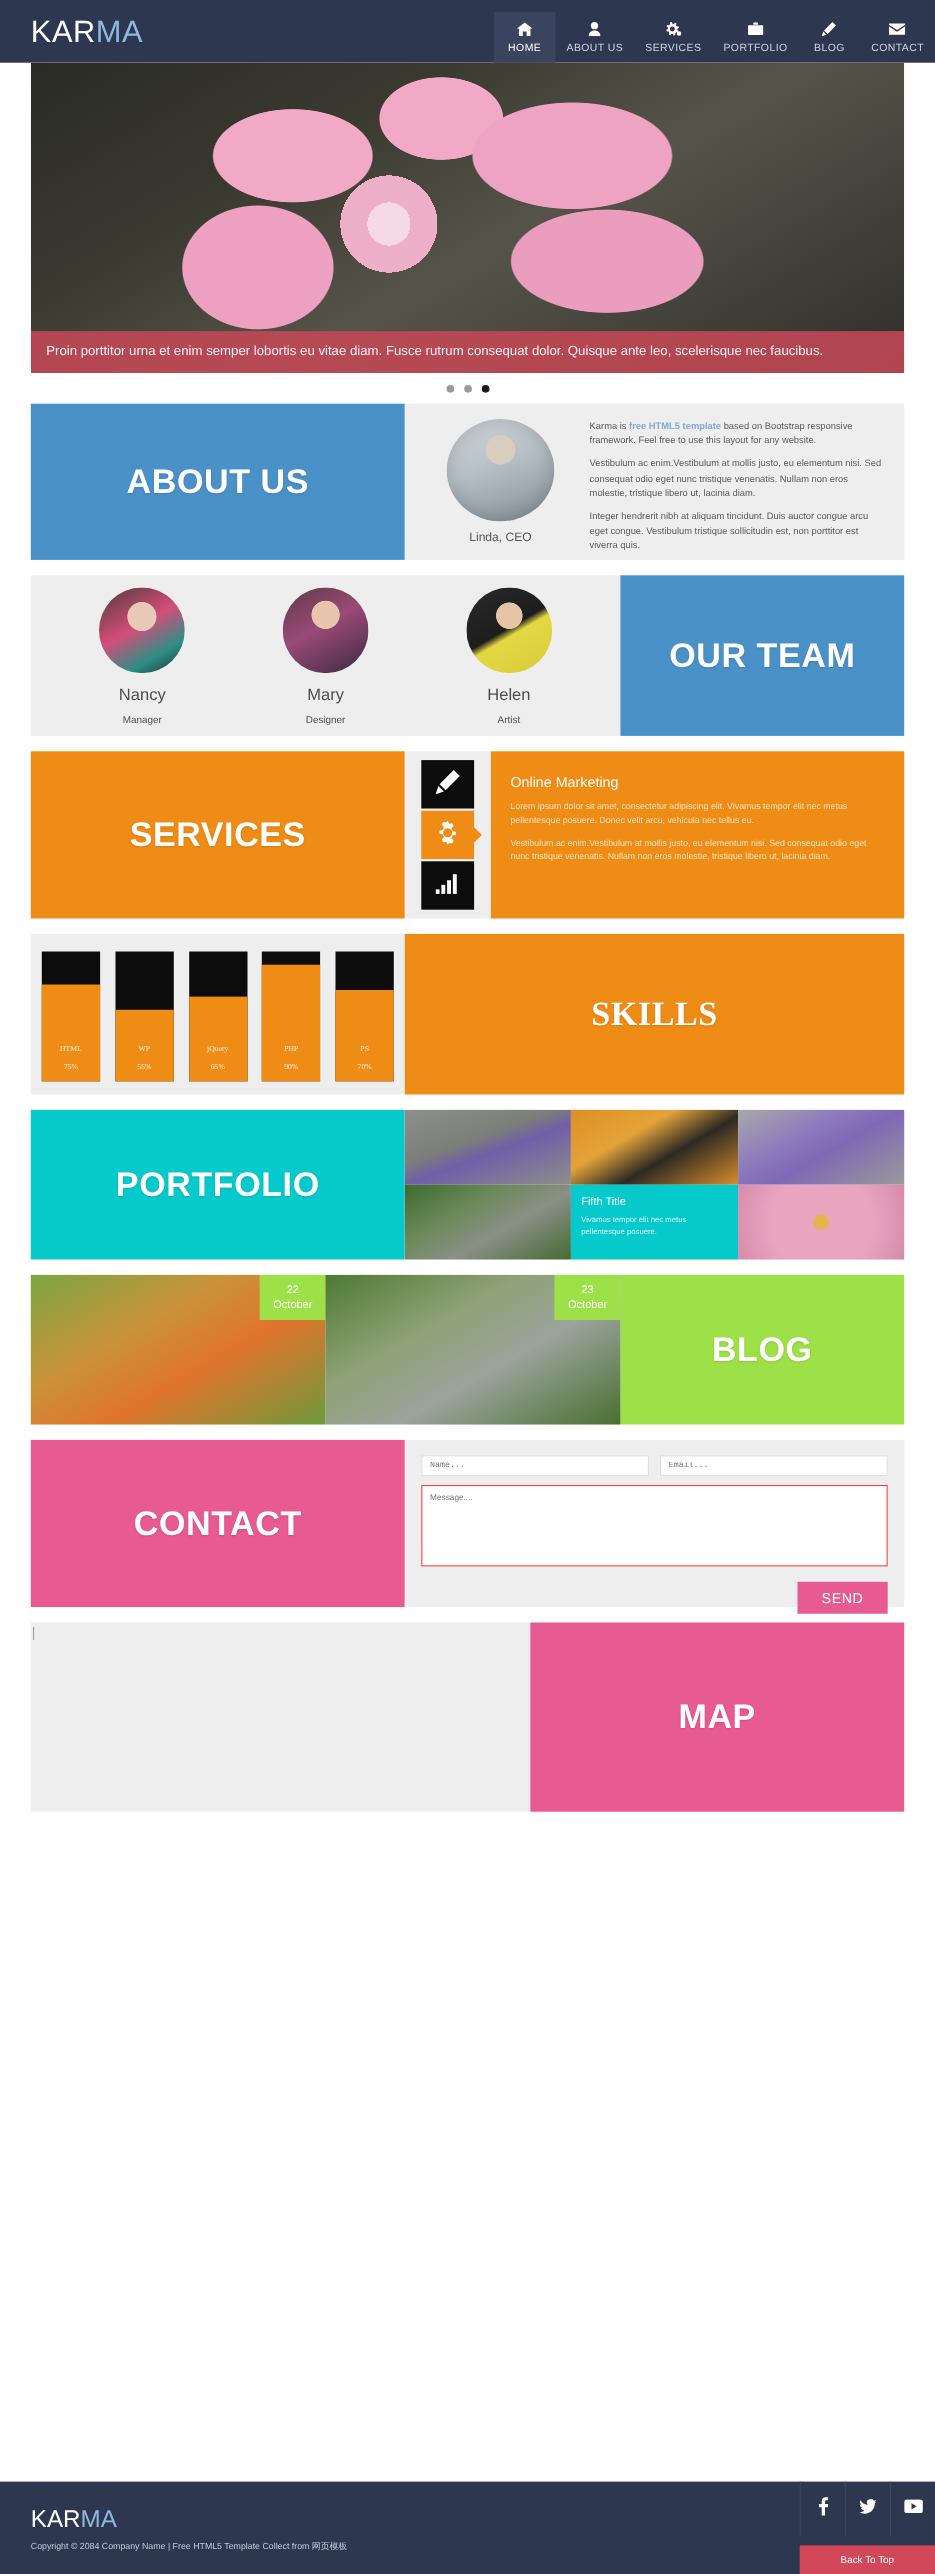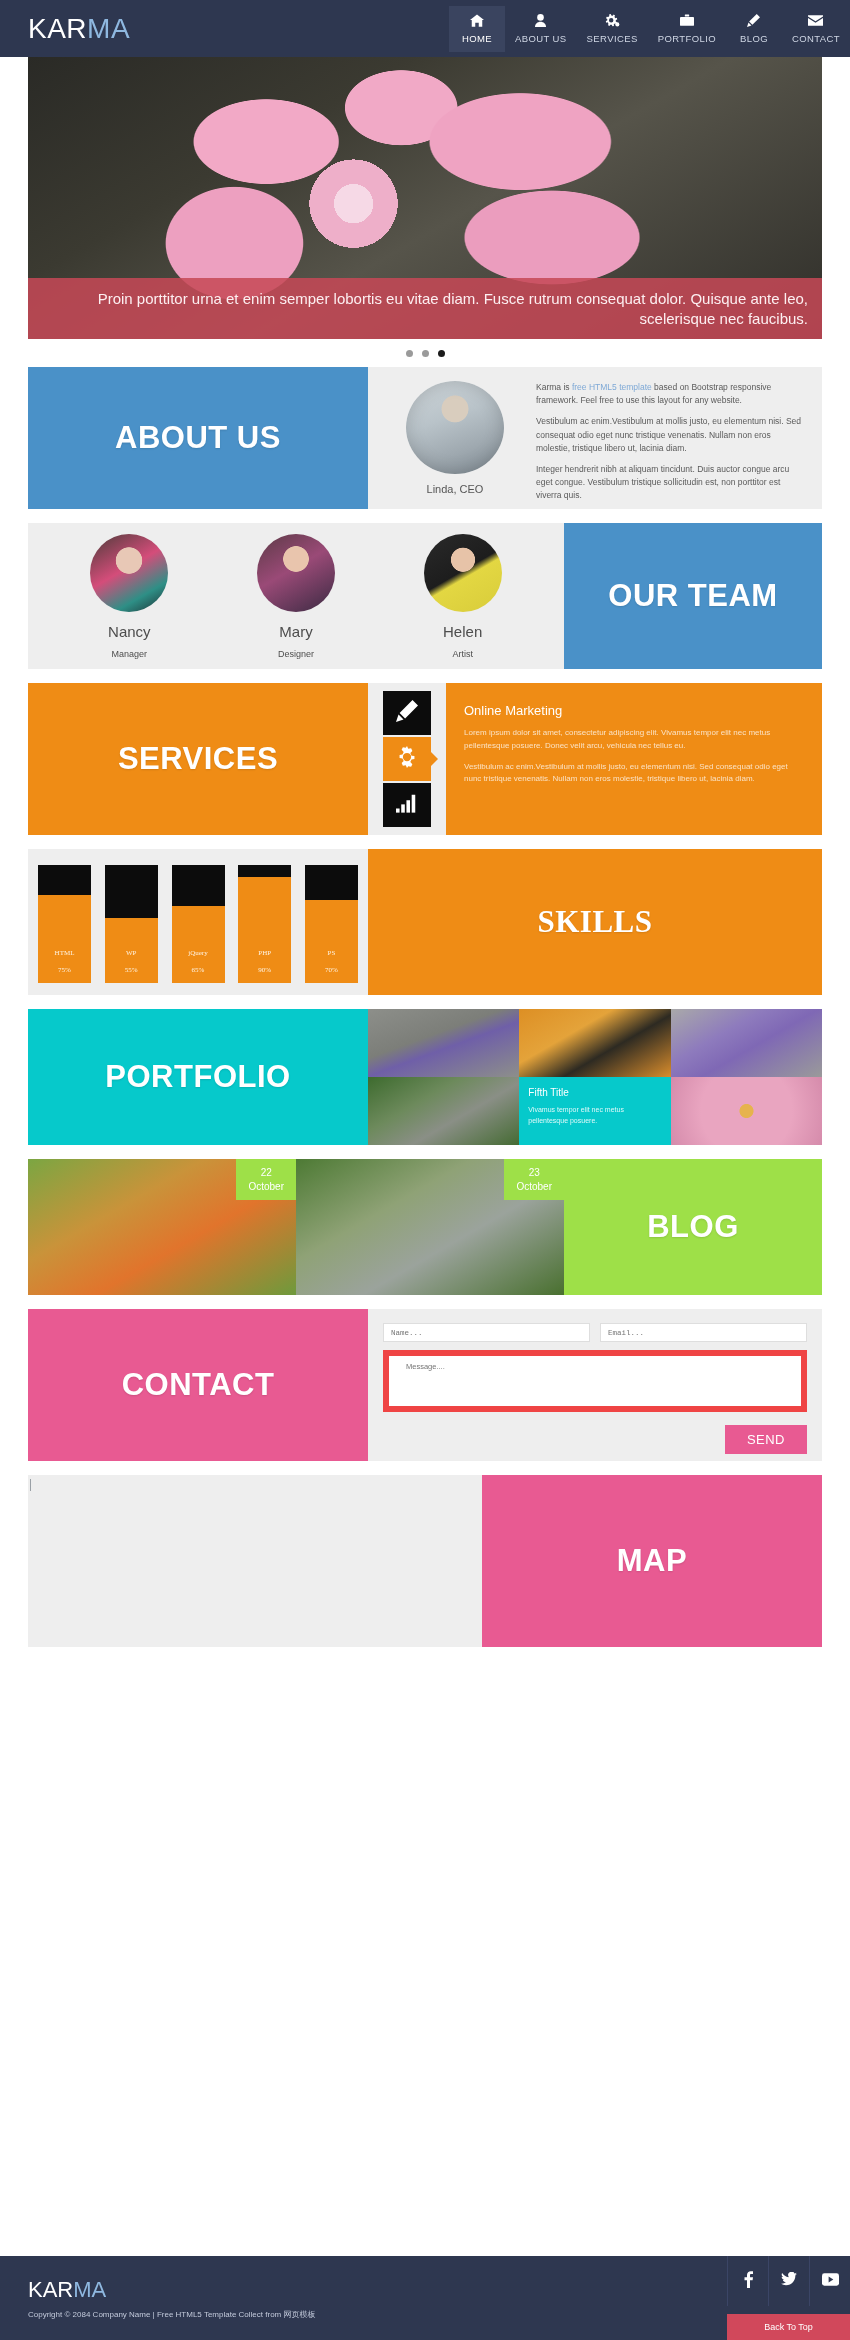--- a/index.html
+++ b/index.html
@@ -25,21 +25,21 @@
     font-weight: 400;
   }
   .logo .l1 { color: #ffffff; }
   .logo .l2 { color: #8fb8e0; }
 
   .nav {
     position: absolute;
     right: 0; top: 0;
     height: 57px;
     display: flex;
-    align-items: center;
+    align-items: flex-end;
   }
   .nav-item {
     display: flex;
     flex-direction: column;
     align-items: center;
     justify-content: center;
     padding: 6px 10px 8px 10px;
     color: #cfd6e4;
     cursor: pointer;
     min-width: 56px;
@@ -65,24 +65,23 @@
       radial-gradient(ellipse 150px 80px at 62% 30%, #efa3c2 0 60%, rgba(0,0,0,0) 61%),
       radial-gradient(ellipse 110px 90px at 26% 66%, #eda0c0 0 62%, rgba(0,0,0,0) 63%),
       radial-gradient(ellipse 140px 75px at 66% 64%, #eb9dbe 0 62%, rgba(0,0,0,0) 63%),
       radial-gradient(ellipse 90px 60px at 47% 18%, #f1a9c6 0 62%, rgba(0,0,0,0) 63%),
       linear-gradient(150deg, #2a2a26 0%, #3b3a31 30%, #56544a 55%, #2f2e29 100%);
   }
   .slide-caption {
     position: absolute; left: 0; right: 0; bottom: 0;
     background: rgba(198, 72, 86, 0.86);
     color: #fdeff1;
-    font-size: 15px;
+    font-size: 12px;
     padding: 11px 14px;
     line-height: 1.3;
-    text-align: right;
   }
   .slider-dots {
     display: flex; justify-content: center; align-items: center;
     gap: 9px; height: 28px;
   }
   .dot { width: 7px; height: 7px; border-radius: 50%; background: #9a9a9a; cursor: pointer; }
   .dot.active { background: #1b1b1b; }
 
   
   .section { padding: 0 28px; margin-bottom: 14px; position: relative; }
@@ -108,21 +107,21 @@
   .avatar-big {
     width: 98px; height: 98px; border-radius: 50%;
     background:
       radial-gradient(circle at 50% 30%, #d9cdbe 0 16%, rgba(0,0,0,0) 17%),
       linear-gradient(160deg, #cfd6da 0%, #b9c3c9 40%, #9fa9b0 70%, #7f8a92 100%);
     box-shadow: inset 0 0 18px rgba(0,0,0,0.18);
   }
   .avatar-cap { font-size: 11px; color: #555; margin-top: 9px; }
   .about-text { flex: 1; padding-left: 6px; }
   .about-text p { font-size: 8.5px; color: #5a5a5a; line-height: 1.55; margin-bottom: 8px; }
-  .about-text a { color: #7fa9d6; text-decoration: none; }
+  .about-text a { color: #7fa9d6; text-decoration: none; font-weight: bold; }
 
   
   .team-row { height: 146px; }
   .team-left { flex: 1; background: #eeeeee; display: flex; align-items: center; justify-content: space-around; padding: 0 18px; }
   .team-right { width: 258px; background: #4a91c8; }
   .team-member { display: flex; flex-direction: column; align-items: center; }
   .avatar-sm { width: 78px; height: 78px; border-radius: 50%; }
   .av1 { background: radial-gradient(circle at 50% 34%, #e8c8b6 0 20%, rgba(0,0,0,0) 21%), linear-gradient(150deg,#4a3b38 0%,#d44d7a 45%,#2e8f86 75%,#1c2a2e 100%); }
   .av2 { background: radial-gradient(circle at 50% 32%, #e9c5ad 0 19%, rgba(0,0,0,0) 20%), linear-gradient(150deg,#5c3a46 0%,#9a4a77 45%,#3a2a42 100%); }
   .av3 { background: radial-gradient(circle at 50% 33%, #e7c3a8 0 18%, rgba(0,0,0,0) 19%), linear-gradient(150deg,#2a2a2a 0%,#1d1d1d 48%,#e3d742 55%,#d8cc3a 100%); }
@@ -187,22 +186,22 @@
   
   .contact-row { height: 152px; }
   .contact-left { width: 340px; background: #e85a92; }
   .contact-right { flex: 1; background: #eeeeee; padding: 14px 15px; }
   .form-row { display: flex; gap: 10px; margin-bottom: 8px; }
   .inp {
     flex: 1; height: 19px; background: #ffffff; border: 1px solid #dedede;
     font-size: 7.5px; color: #b3b3b3; padding: 0 7px; font-family: Liberation Mono, monospace;
   }
   .txta {
-    width: 100%; height: 62px; background: #ffffff; border: 6px solid #ef4444;
-    font-size: 7.5px; color: #b3b3b3; padding: 6px 17px; resize: none;
+    width: 100%; height: 74px; background: #ffffff; border: 1px solid #ef4444;
+    font-size: 7.5px; color: #b3b3b3; padding: 6px 7px; resize: none;
     font-family: "Liberation Sans", sans-serif;
   }
   .send-wrap { display: flex; justify-content: flex-end; margin-top: 9px; }
   .send-btn {
     background: #e85a92; color: #ffffff; border: none;
     padding: 7px 22px; font-size: 13px; letter-spacing: 0.5px; cursor: pointer;
     font-family: "Liberation Sans", sans-serif;
   }
 
   

